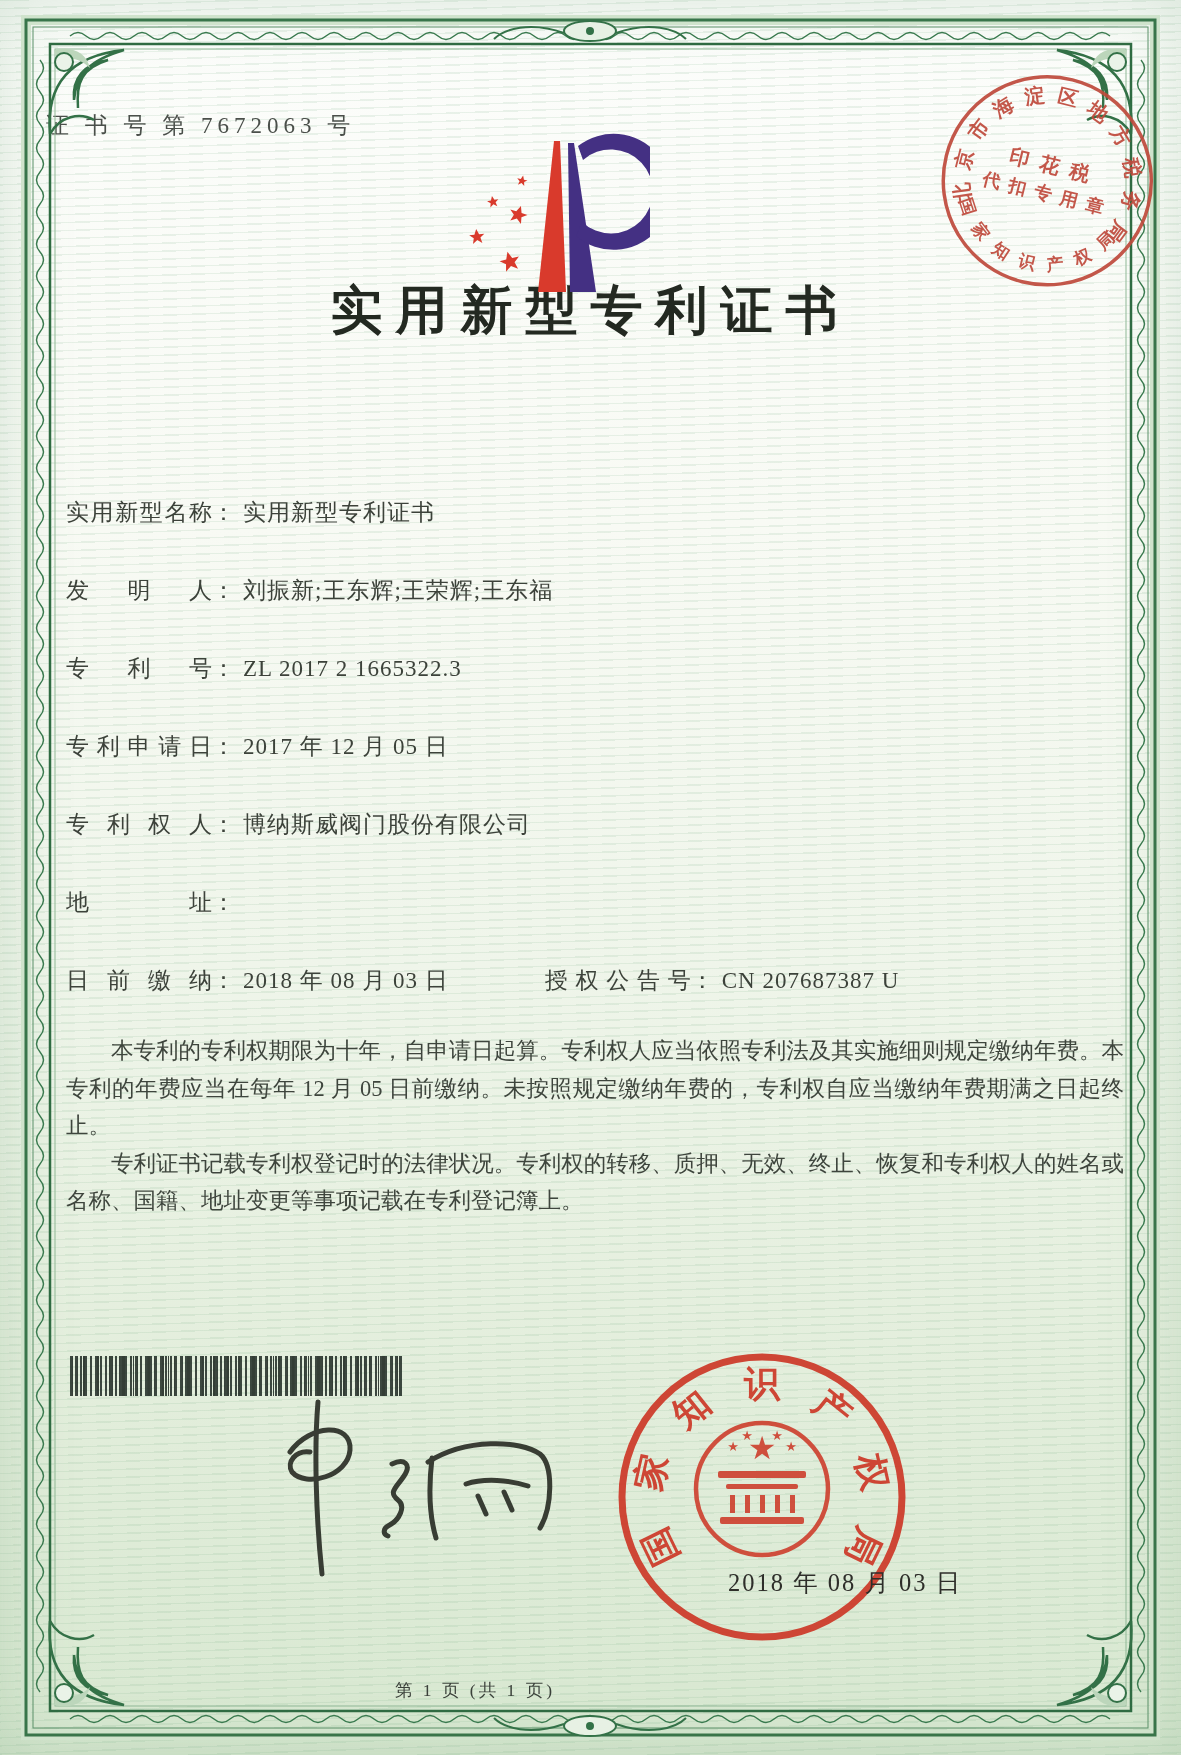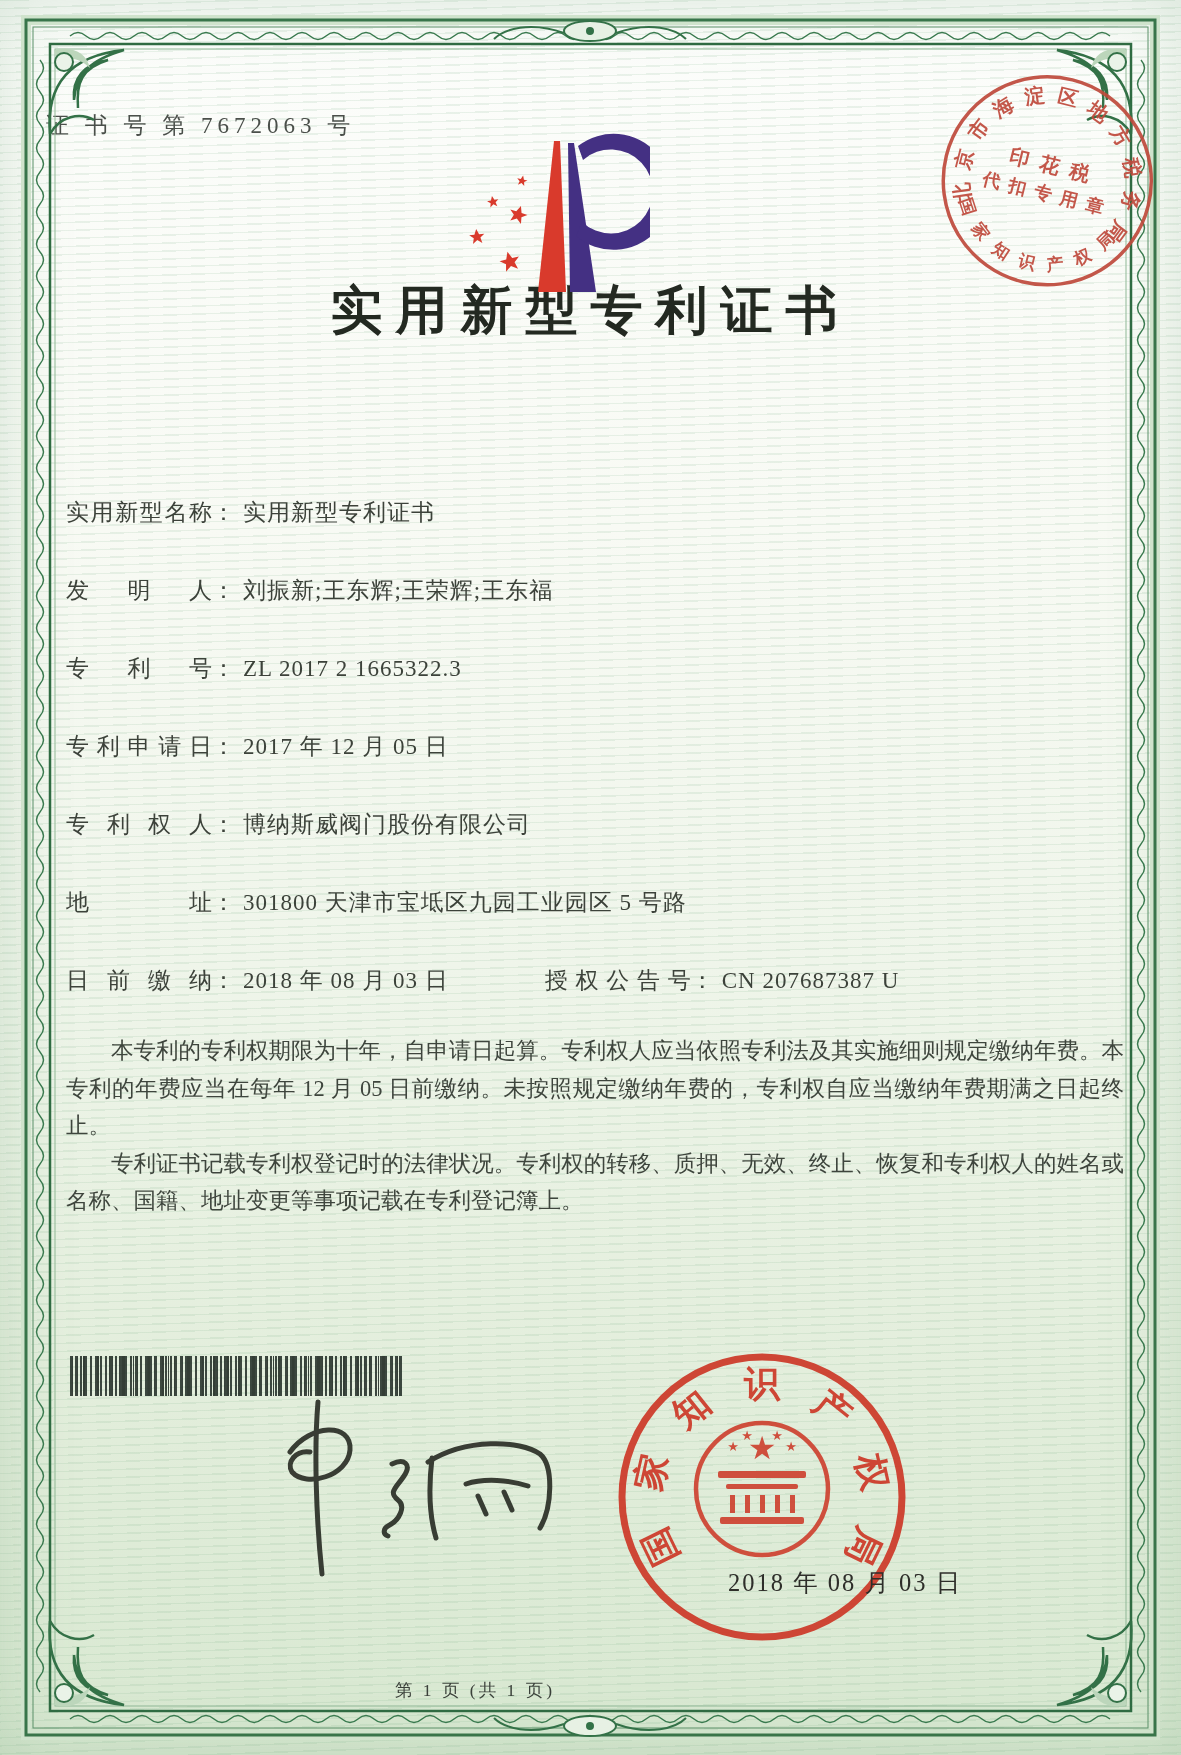--- a/index.html
+++ b/index.html
@@ -122,21 +122,20 @@
       <span class="fvalue">2017 年 12 月 05 日</span>
     </div>
     <div class="frow">
       <span class="flabel">专利权人</span>
         <span class="fcolon">：</span>
       <span class="fvalue">博纳斯威阀门股份有限公司</span>
     </div>
     <div class="frow">
       <span class="flabel">地址</span>
         <span class="fcolon">：</span>
-      <span class="fvalue">301800 天津市宝坻区九园工业园区 5 号路</span>
     </div>
     <div class="frow">
       <span class="pair">
         <span class="flabel">日前缴纳</span>
           <span class="fcolon">：</span>
         <span class="fvalue">2018 年 08 月 03 日</span>
       </span>
       <span class="pair pair2">
         <span class="flabel">授权公告号</span>
           <span class="fcolon">：</span>

